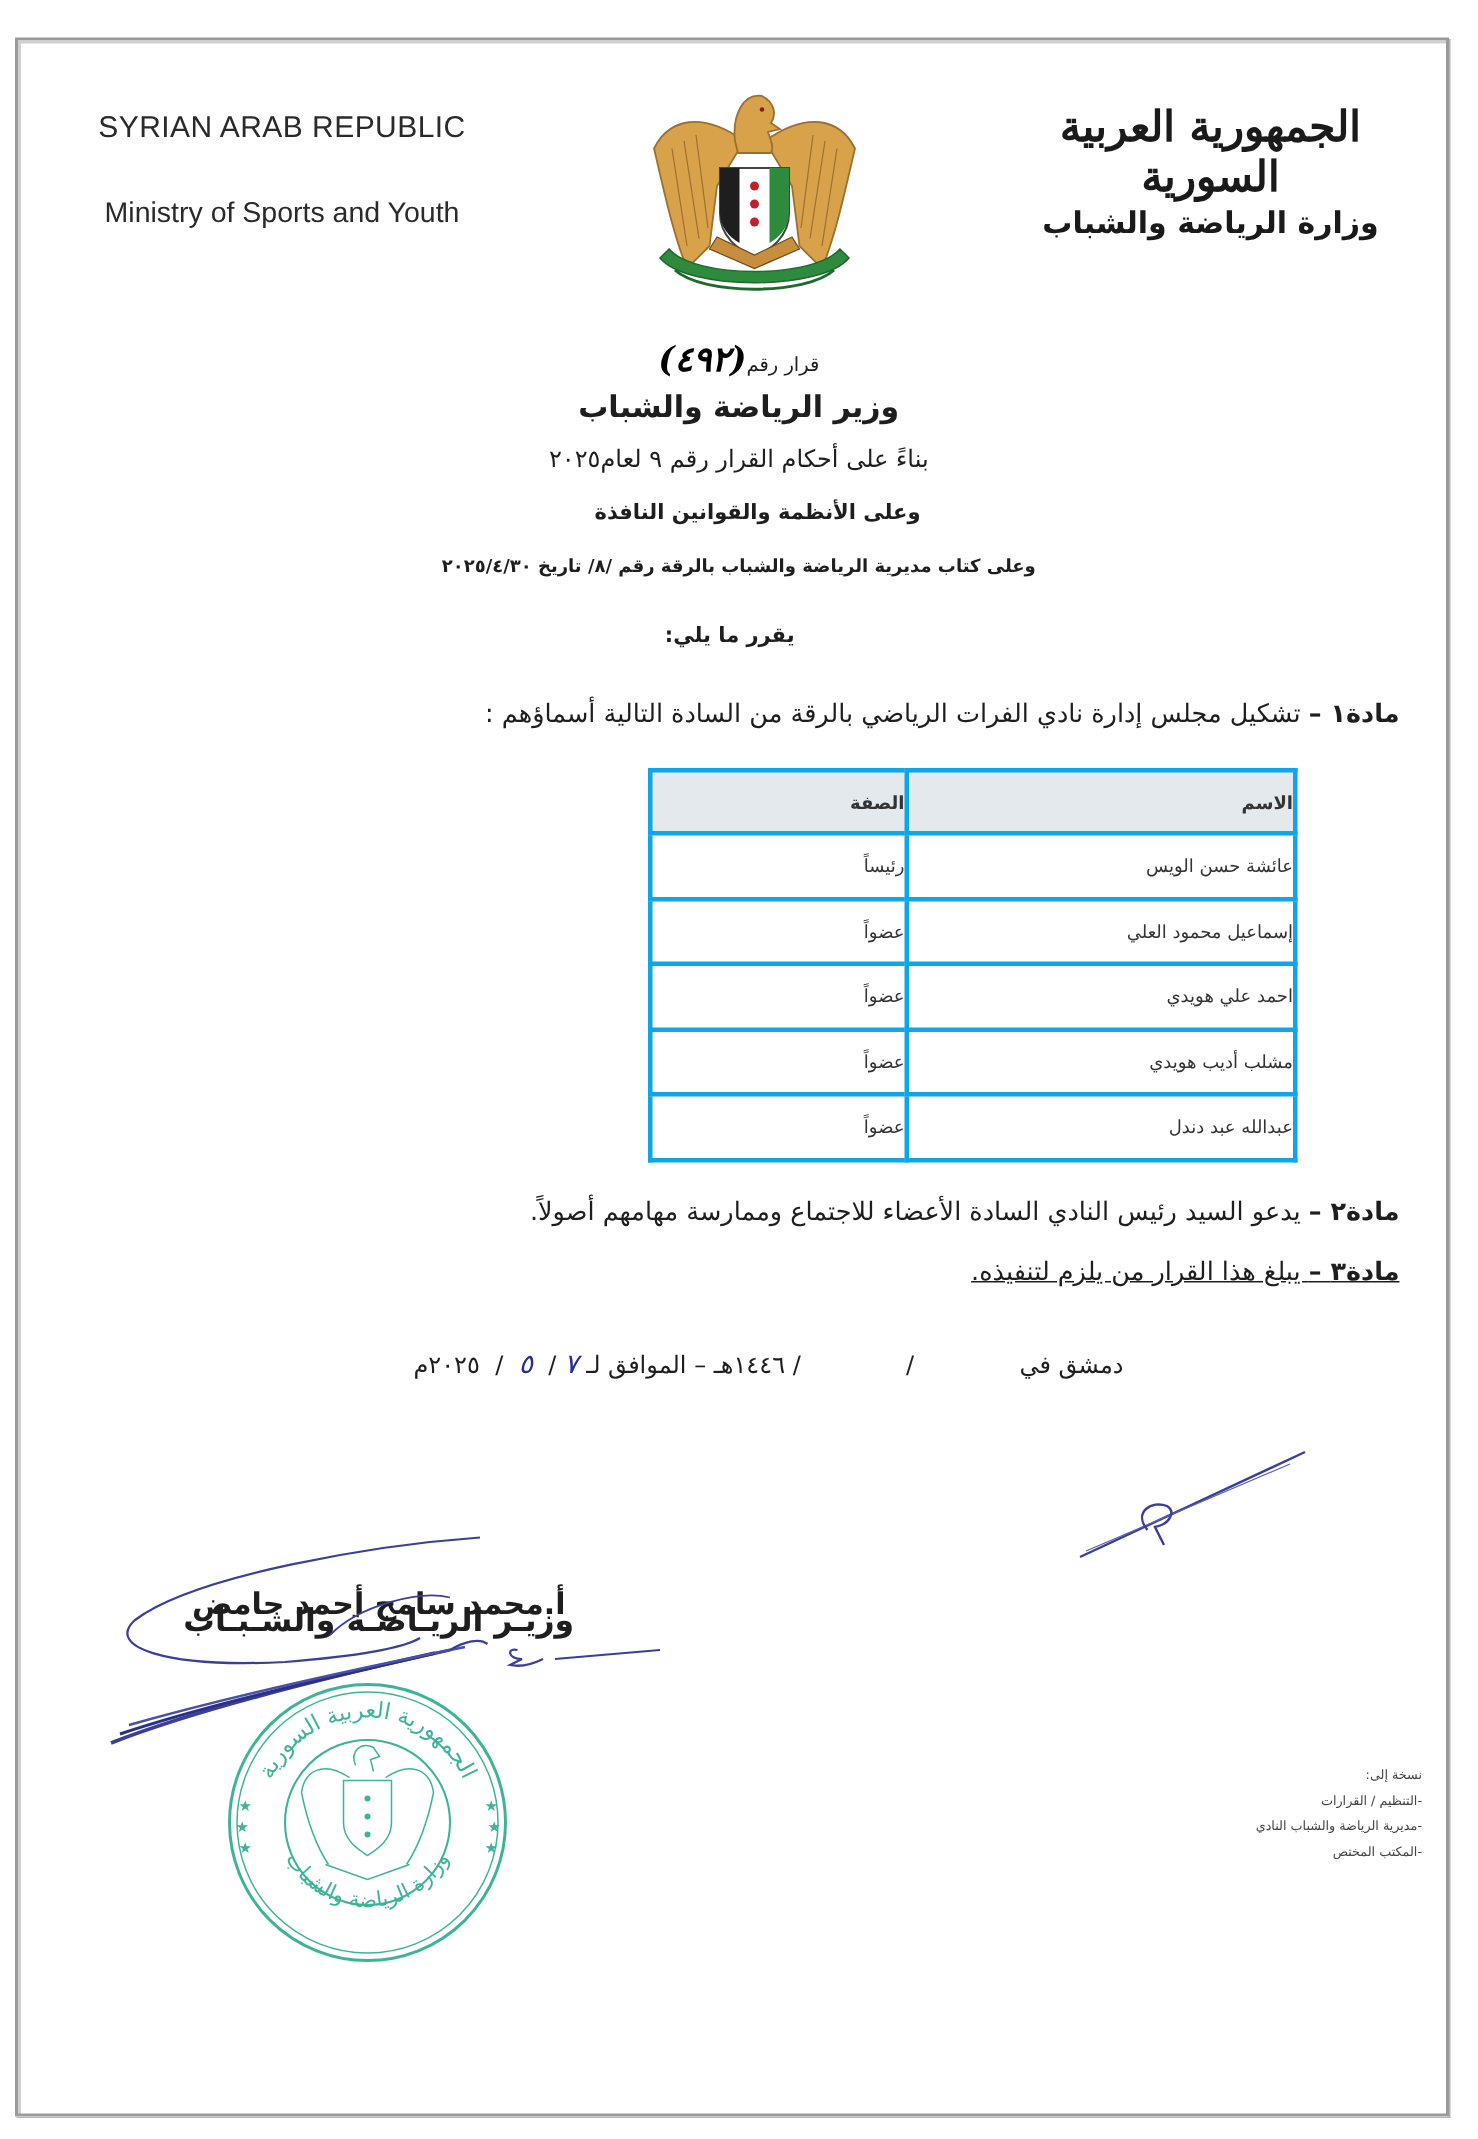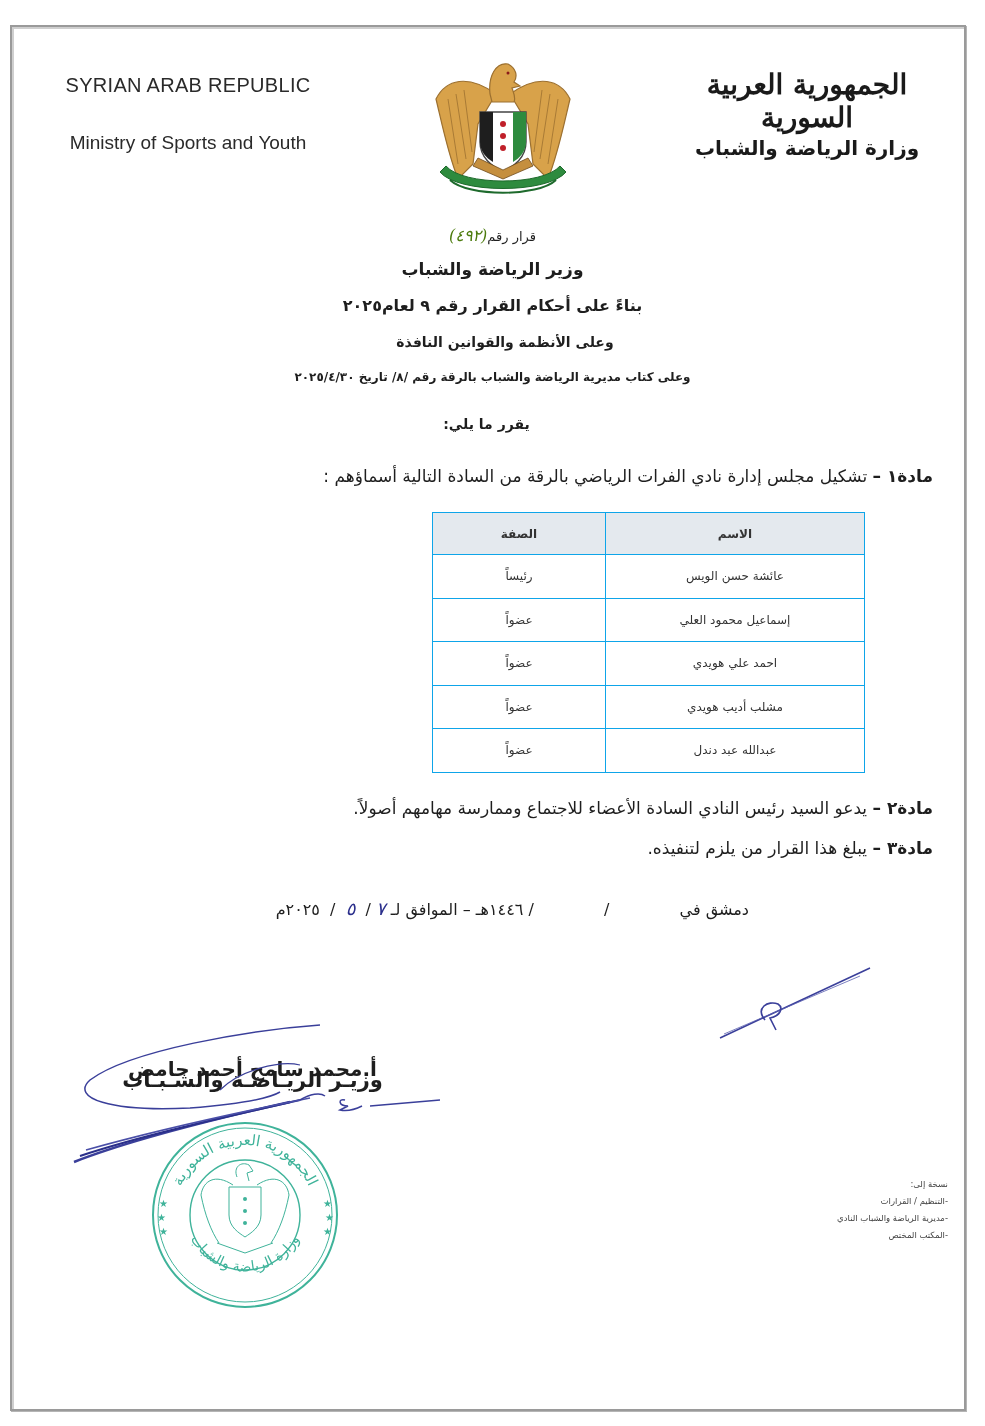--- a/index.html
+++ b/index.html
@@ -19,39 +19,39 @@
 
   .hdr-ar { position: absolute; right: 38px; width: 280px; text-align: center; direction: rtl; color: #1a1a1a; }
   .hdr-ar.title { top: 68px; font-family: "DejaVu Serif", serif; font-size: 28px; font-weight: bold; letter-spacing: -0.5px; }
   .hdr-ar.sub { top: 136px; font-family: "DejaVu Sans", sans-serif; font-size: 20px; font-weight: bold; }
 
   .emblem { position: absolute; left: 428px; top: 54px; width: 150px; height: 145px; }
 
   
   .ctr { position: absolute; left: 0; width: 985px; text-align: center; direction: rtl; font-family: "DejaVu Sans", sans-serif; }
   .decision-no { top: 226px; font-size: 13px; }
-  .decision-no .hand { font-family: "DejaVu Serif", serif; color: #4d7c0f; font-size: 16px; font-style: italic; }
-  .minister { top: 259px; font-size: 17px; font-weight: bold; }
-  .basis { top: 296px; font-size: 16px; font-weight: bold; }
+  .decision-no .hand { font-family: "DejaVu Serif", serif; color: #000000; font-size: 23px; font-style: italic; font-weight: bold; }
+  .minister { top: 259px; font-size: 20px; font-weight: bold; }
+  .basis { top: 296px; font-size: 16px; font-weight: normal; }
   .basis2 { top: 334px; font-size: 14px; font-weight: bold; padding-left: 25px; }
   .basis3 { top: 370px; font-size: 12px; font-weight: bold; }
   .decides { top: 416px; font-size: 14px; font-weight: bold; left: -6px; }
 
   .article { position: absolute; right: 52px; direction: rtl; font-size: 17px; white-space: nowrap; }
   .article .lbl { font-weight: bold; }
   .art1 { top: 466px; }
   .art2 { top: 782px; margin-top: 16px; }
-  .art3 { top: 838px; }
+  .art3 { top: 838px; text-decoration: underline; }
 
   
   table.members {
     position: absolute; left: 432px; top: 512px; width: 433px; border-collapse: collapse;
     direction: rtl; font-size: 12px; color: #333;
   }
-  table.members th, table.members td { border: 1px solid #0ea5e9; text-align: center; height: 43.5px; }
+  table.members th, table.members td { border: 3px solid #0ea5e9; text-align: right; height: 43.5px; }
   table.members th { background: #e4e9ee; font-weight: bold; height: 42px; }
   table.members th.name, table.members td.name { width: 259px; }
 
   .date-line { position: absolute; right: 236px; top: 898px; direction: rtl; font-size: 16px; white-space: nowrap; }
   .date-line .hand { color: #2b2f8c; font-style: italic; font-family: "DejaVu Serif", serif; font-size: 18px; }
   .date-line .gap { display: inline-block; width: 60px; }
 
   .sig-title { position: absolute; left: 100px; width: 305px; text-align: center; direction: rtl; font-weight: bold; }
   .sig-title.role { top: 1068px; font-size: 21px; letter-spacing: 0.5px; }
   .sig-title.name { top: 1057px; font-size: 20px; }

